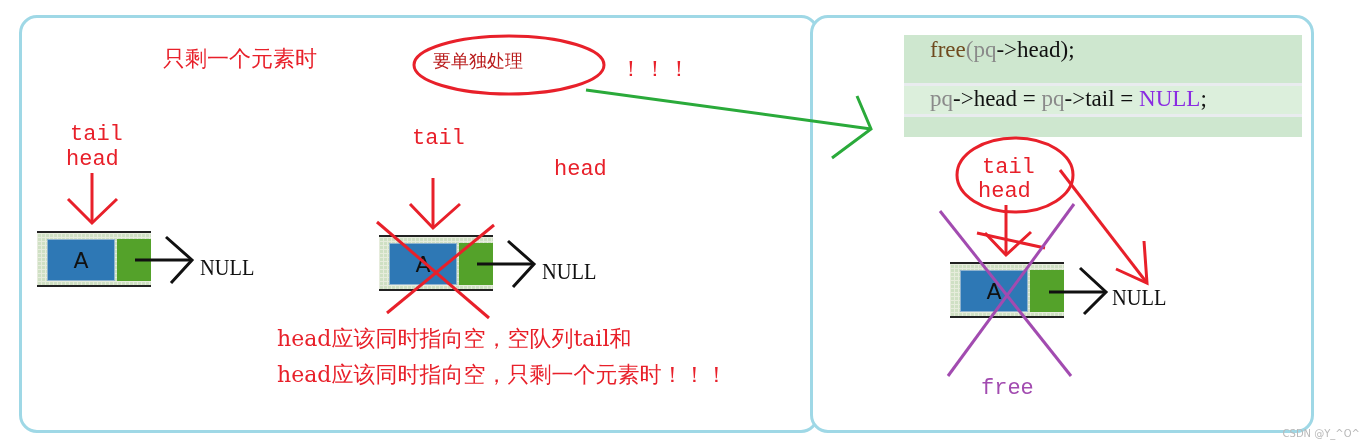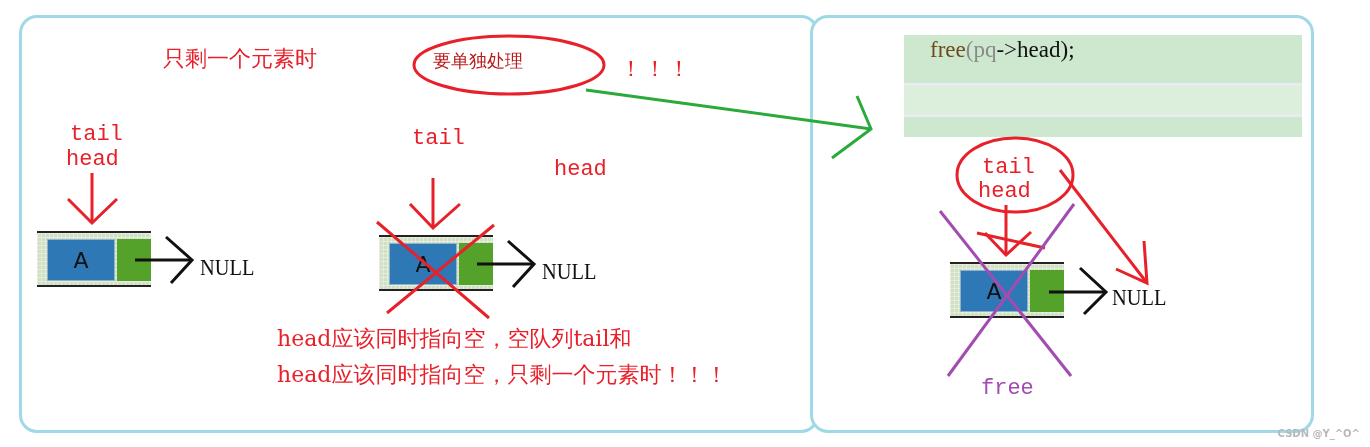--- a/index.html
+++ b/index.html
@@ -17,21 +17,21 @@
     .node .next { position: absolute; left: 80px; top: 6px; width: 34px; height: 42px; background: #54a22a; }
     .null-label { font-family: "Liberation Serif", "DejaVu Serif", serif; font-size: 24px; color: #111; transform: scaleX(0.85); transform-origin: left; }
     .code { position: absolute; left: 904px; top: 35px; width: 398px; height: 102px; background: #cee7cf; }
     .code .line { position: absolute; left: 26px; font-size: 23px; font-family: "Liberation Serif", "DejaVu Serif", serif; }
     .code .hl { position: absolute; left: 0; width: 398px; height: 34px; background: #dcefdc; border-top: 3px solid #e9ecef; border-bottom: 3px solid #e9ecef; top: 48px; box-sizing: border-box; }
     .kw-free { color: #6f4a1e; }
     .kw-gray { color: #8a8a8a; }
     .kw-black { color: #111; }
     .kw-purple { color: #8a2be2; }
     svg.overlay { position: absolute; left: 0; top: 0; }
-    .watermark { position: absolute; right: 10px; bottom: 8px; font-family: "DejaVu Sans", "Liberation Sans", sans-serif; font-size: 10px; color: #b9b9b9; font-weight: bold; }
+    .watermark { position: absolute; right: 10px; bottom: 8px; font-family: "DejaVu Sans", "Liberation Sans", sans-serif; font-size: 10px; color: #b9b9b9; }
   </style>
 </head>
 <body>
 
 <div class="panel" style="left:19px; top:15px; width:800px; height:418px;"></div>
 
 <div class="panel" style="left:810px; top:15px; width:504px; height:418px;"></div>
 
 <div class="abs red serif-cn" style="left:163px; top:44px; font-size:22px;text-align:center;">只剩一个元素时</div>
 <div class="abs serif-cn" style="left:433px; top:49px; font-size:18px; color:#b91c1c;">要单独处理</div>
@@ -53,20 +53,23 @@
 </div>
 <div class="abs null-label" style="left:542px; top:258px;">NULL</div>
 
 <div class="abs red serif-cn" style="left:277px; top:324px; font-size:22px;">head应该同时指向空，空队列tail和</div>
 <div class="abs red serif-cn" style="left:277px; top:360px; font-size:22px;">head应该同时指向空，只剩一个元素时！！！</div>
 
 <div class="code">
   <div class="hl"></div>
   <div class="line" style="top:2px;">
     <span class="kw-free">free</span><span class="kw-gray">(</span><span class="kw-gray">pq</span><span class="kw-black">-&gt;</span><span class="kw-black">head</span><span class="kw-black">);</span>
+  </div>
+  <div class="line" style="top:51px;">
+    <span class="kw-gray">pq</span><span class="kw-black">-&gt;</span><span class="kw-black">head</span><span class="kw-black" style="white-space:pre"> = </span><span class="kw-gray">pq</span><span class="kw-black">-&gt;</span><span class="kw-black">tail</span><span class="kw-black" style="white-space:pre"> = </span><span class="kw-purple">NULL</span><span class="kw-black">;</span>
   </div>
 </div>
 
 <div class="abs red mono" style="left:982px; top:155px; font-size:22px;">tail</div>
 <div class="abs red mono" style="left:978px; top:179px; font-size:22px;">head</div>
 <div class="node" style="left:950px; top:262px;">
   <div class="data">A</div>
   <div class="next"></div>
 </div>
 <div class="abs null-label" style="left:1112px; top:284px;">NULL</div>

